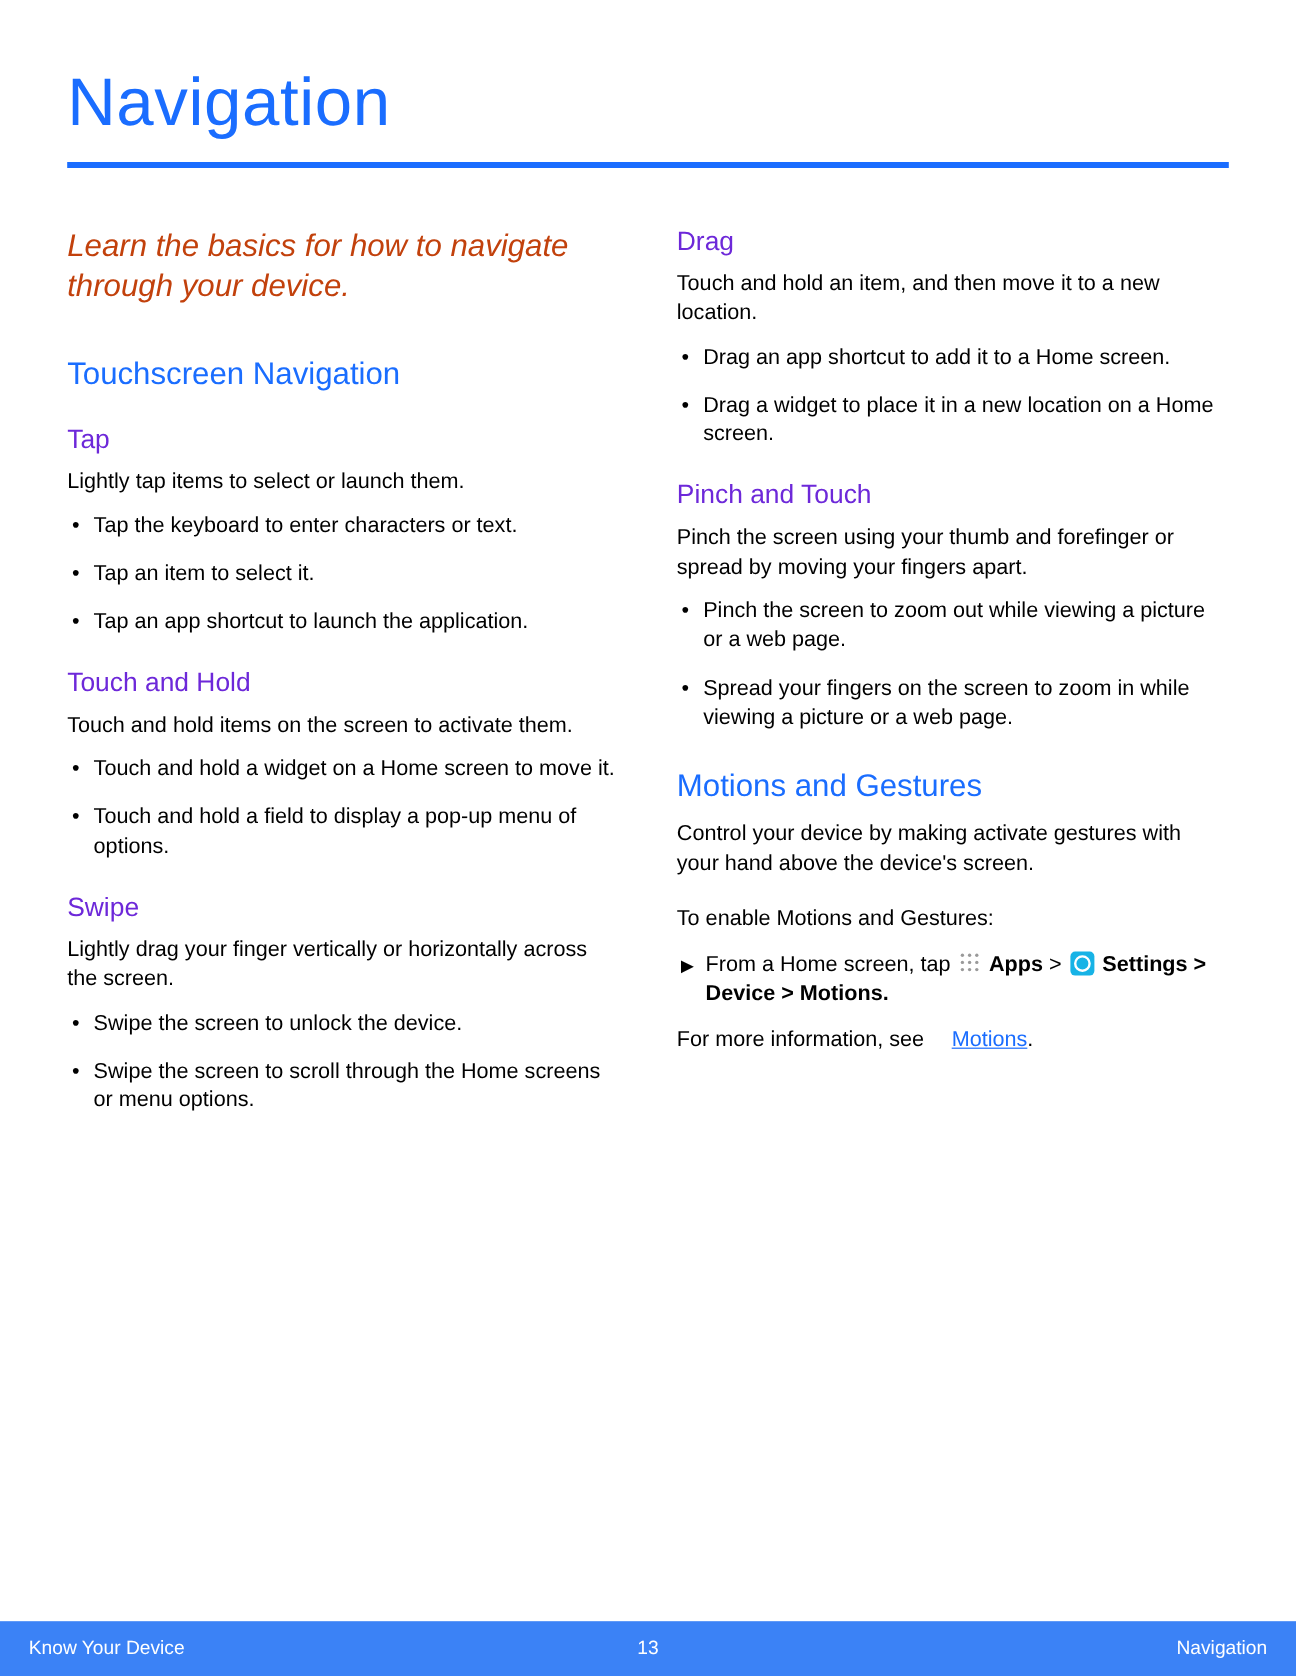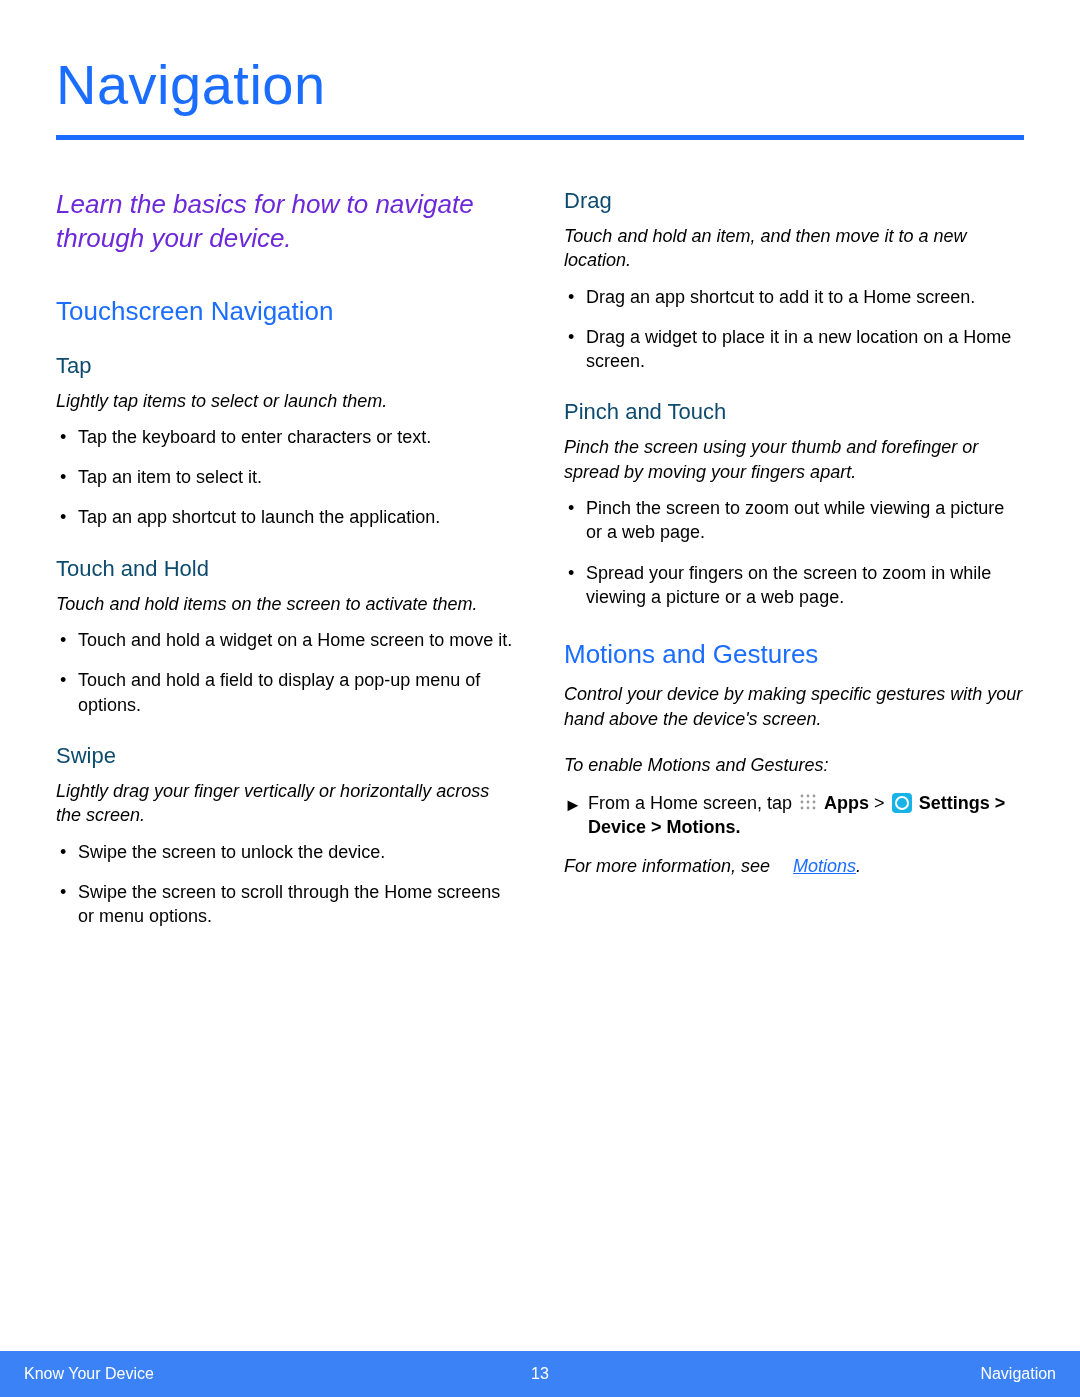--- a/index.html
+++ b/index.html
@@ -2,24 +2,24 @@
 <html><head>
 <meta charset="utf-8">
 <style>
   * { box-sizing: border-box; margin: 0; padding: 0; }
   html, body { width: 1080px; height: 1397px; background: #fff; font-family: Arial, Helvetica, sans-serif; color: #000; }
   .page { position: relative; width: 1080px; height: 1397px; padding: 52px 56px 0 56px; }
   .page-title { font-size: 56px; font-weight: 400; color: #1a6dff; letter-spacing: 0.5px; margin-bottom: 18px; }
   .title-rule { height: 5px; background: #1a6dff; margin-bottom: 48px; }
   .columns { display: flex; gap: 48px; }
   .col { flex: 1 1 0; }
-  .intro { font-style: italic; font-size: 26px; line-height: 1.3; color: #6d28d9; margin-bottom: 40px; font-weight: 400; }
+  .intro { font-style: italic; font-size: 26px; line-height: 1.3; color: #c2410c; margin-bottom: 40px; font-weight: 400; }
   .h2 { font-size: 26px; font-weight: 400; color: #1a6dff; margin-top: 8px; margin-bottom: 12px; }
-  .h3 { font-size: 22px; font-weight: 400; color: #0c4a6e; margin-top: 26px; margin-bottom: 10px; }
-  .body { font-size: 18px; line-height: 1.35; color: #000; margin-bottom: 10px; font-style: italic; }
+  .h3 { font-size: 22px; font-weight: 400; color: #6d28d9; margin-top: 26px; margin-bottom: 10px; }
+  .body { font-size: 18px; line-height: 1.35; color: #000; margin-bottom: 10px; }
   ul.bullets { list-style: none; padding: 0; margin: 12px 0 10px 0; }
   ul.bullets li { font-size: 18px; line-height: 1.35; padding-left: 22px; position: relative; margin-bottom: 16px; }
   ul.bullets li::before { content: "•"; position: absolute; left: 4px; top: 0; font-size: 18px; }
   .arrow-line { font-size: 18px; line-height: 1.35; padding-left: 24px; position: relative; margin: 14px 0; }
   .arrow-line .arrow { position: absolute; left: 0; top: 2px; }
   .bold { font-weight: 700; }
   .link { color: #1a6dff; text-decoration: underline; margin-left: 18px; }
   .apps-icon { display: inline-block; width: 18px; height: 18px; vertical-align: -2px; margin: 0 2px; }
   .apps-icon svg { width: 18px; height: 18px; }
   .settings-icon { display: inline-block; width: 20px; height: 20px; vertical-align: -4px; margin: 0 2px; border-radius: 4px; background: #17b3e6; position: relative; }
@@ -73,21 +73,21 @@
       </ul>
 
       <h3 class="h3">Pinch and Touch</h3>
       <p class="body">Pinch the screen using your thumb and forefinger or spread by moving your fingers apart.</p>
       <ul class="bullets">
         <li>Pinch the screen to zoom out while viewing a picture or a web page.</li>
         <li>Spread your fingers on the screen to zoom in while viewing a picture or a web page.</li>
       </ul>
 
       <h2 class="h2" style="margin-top:30px">Motions and Gestures</h2>
-      <p class="body">Control your device by making specific gestures with your hand above the device's screen.</p>
+      <p class="body">Control your device by making activate gestures with your hand above the device's screen.</p>
 
       <p class="body" style="margin-top:22px">To enable Motions and Gestures:</p>
 
       <div class="arrow-line">
         <span class="arrow">►</span>
         <span>From a Home screen, tap </span>
         <span class="apps-icon">
           <svg viewBox="0 0 18 18">
               <g fill="#9a9a9a">
             <circle cx="3" cy="3" r="1.4"></circle>

